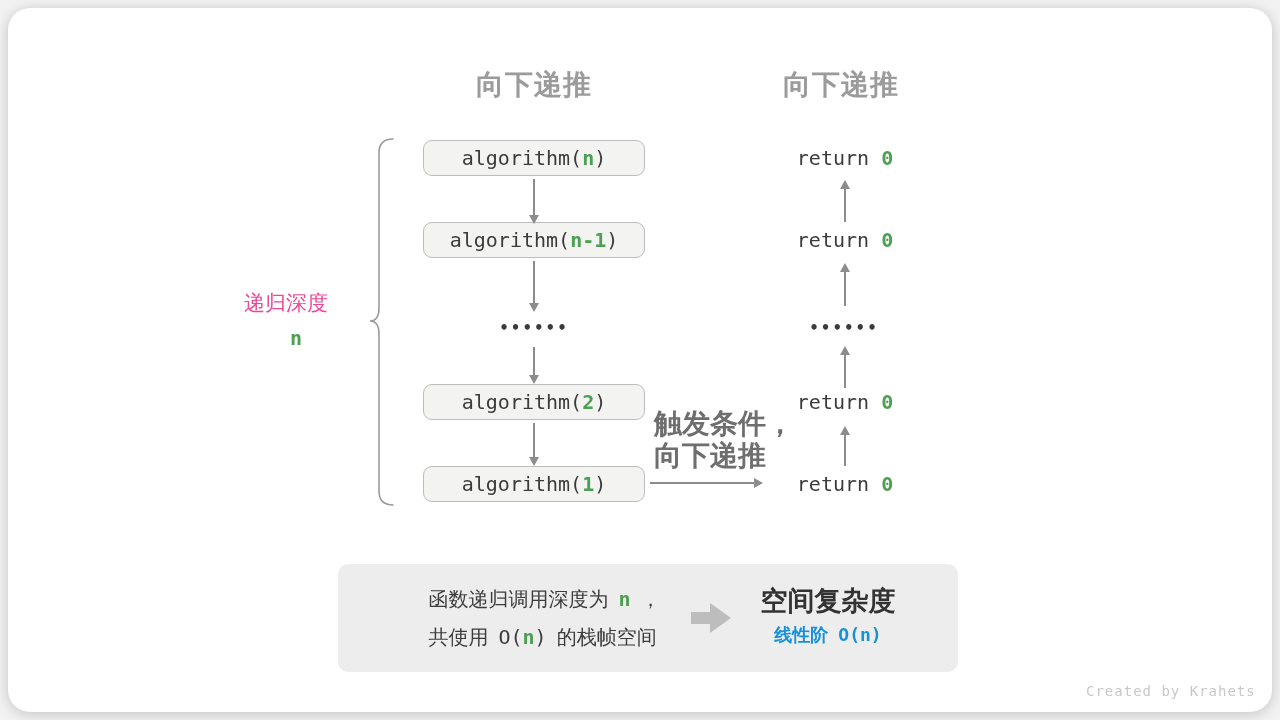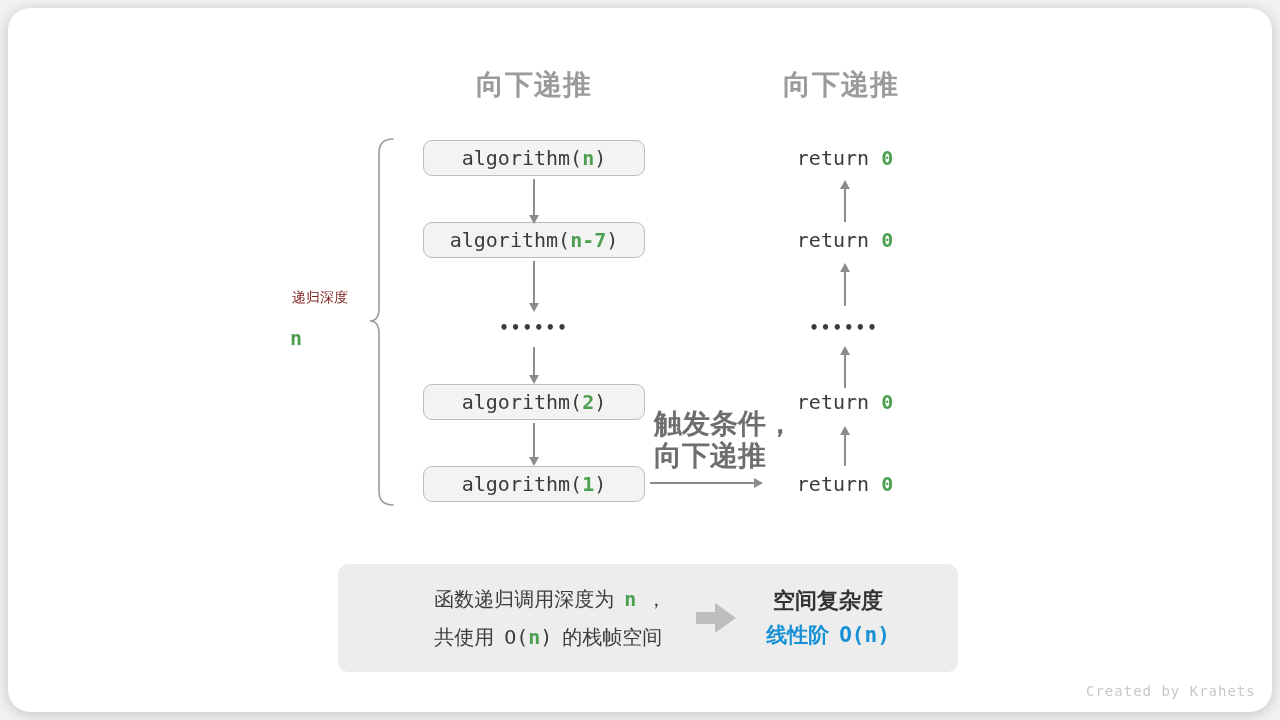--- a/index.html
+++ b/index.html
@@ -61,42 +61,42 @@
     border:5.5px solid transparent;border-bottom:9px solid #8C8C8C;border-top:none;
   }
   
   .harrow{position:absolute;height:2px;background:#8C8C8C;}
   .harrow::after{
     content:'';position:absolute;right:-9px;top:-4.5px;
     border:5.5px solid transparent;border-left:9px solid #8C8C8C;border-right:none;
   }
 
   
-  #depth-text{position:absolute;left:236px;top:281px;width:104px;text-align:right;
-    font-size:14px;color:#7f1d1d;}
+  #depth-text{position:absolute;left:236px;top:281px;width:104px;text-align:left;
+    font-size:21px;color:#ec4899;}
   #depth-var{position:absolute;left:236px;top:318px;width:104px;text-align:center;
     font-family:"DejaVu Sans Mono", monospace;font-size:20px;font-weight:bold;color:#4DA052;}
 
   
   .trigger{
     position:absolute;left:646px;width:140px;
     font-size:28px;font-weight:bold;color:#6E6E6E;line-height:24px;
   }
 
   
   .summary{
     position:absolute;left:330px;top:556px;width:620px;height:108px;
     background:#EDEDED;border-radius:10px;
     display:flex;align-items:center;justify-content:center;gap:30px;
   }
   .sum-left{font-size:20px;color:#3C3C3C;line-height:38px;white-space:nowrap;margin-left:28px;}
   .mono{font-family:"DejaVu Sans Mono", monospace;}
   .sum-right{text-align:center;line-height:34px;white-space:nowrap;}
-  .sum-right .title{font-size:22px;font-weight:bold;color:#333333;}
-  .sum-right .result{font-size:21px;font-weight:bold;}
+  .sum-right .title{font-size:27px;font-weight:bold;color:#333333;}
+  .sum-right .result{font-size:18px;font-weight:bold;}
   .block-arrow{width:40px;height:34px;flex:0 0 auto;}
   .sp{display:inline-block;width:10px;}
 
   
   .credit{
     position:absolute;left:1078px;top:675px;
     font-family:"DejaVu Sans Mono", monospace;font-size:14px;color:#C8C8C8;
     letter-spacing:1px;
     text-align:center;
   }
@@ -115,21 +115,21 @@
   <div id="depth-text">递归深度</div>
   <div id="depth-var">n</div>
 
   <div class="callbox" style="top:132px;">
     <span>algorithm(</span>
       <span class="g">n</span>
       <span>)</span>
   </div>
   <div class="callbox" style="top:214px;">
     <span>algorithm(</span>
-      <span class="g">n-7</span>
+      <span class="g">n-1</span>
       <span>)</span>
   </div>
   <div class="dots" style="left:466px;top:313px;">••••••</div>
   <div class="callbox" style="top:376px;">
     <span>algorithm(</span>
       <span class="g">2</span>
       <span>)</span>
   </div>
   <div class="callbox" style="top:458px;">
     <span>algorithm(</span>

